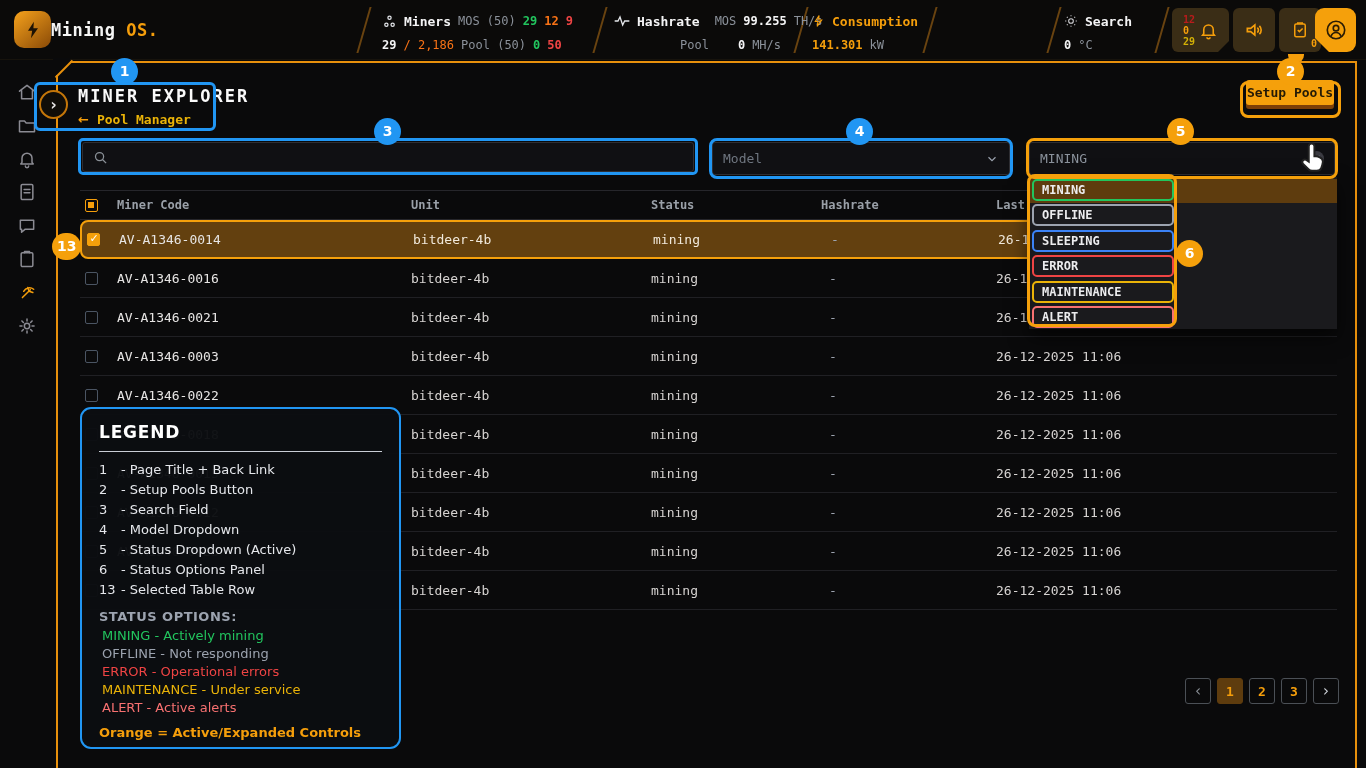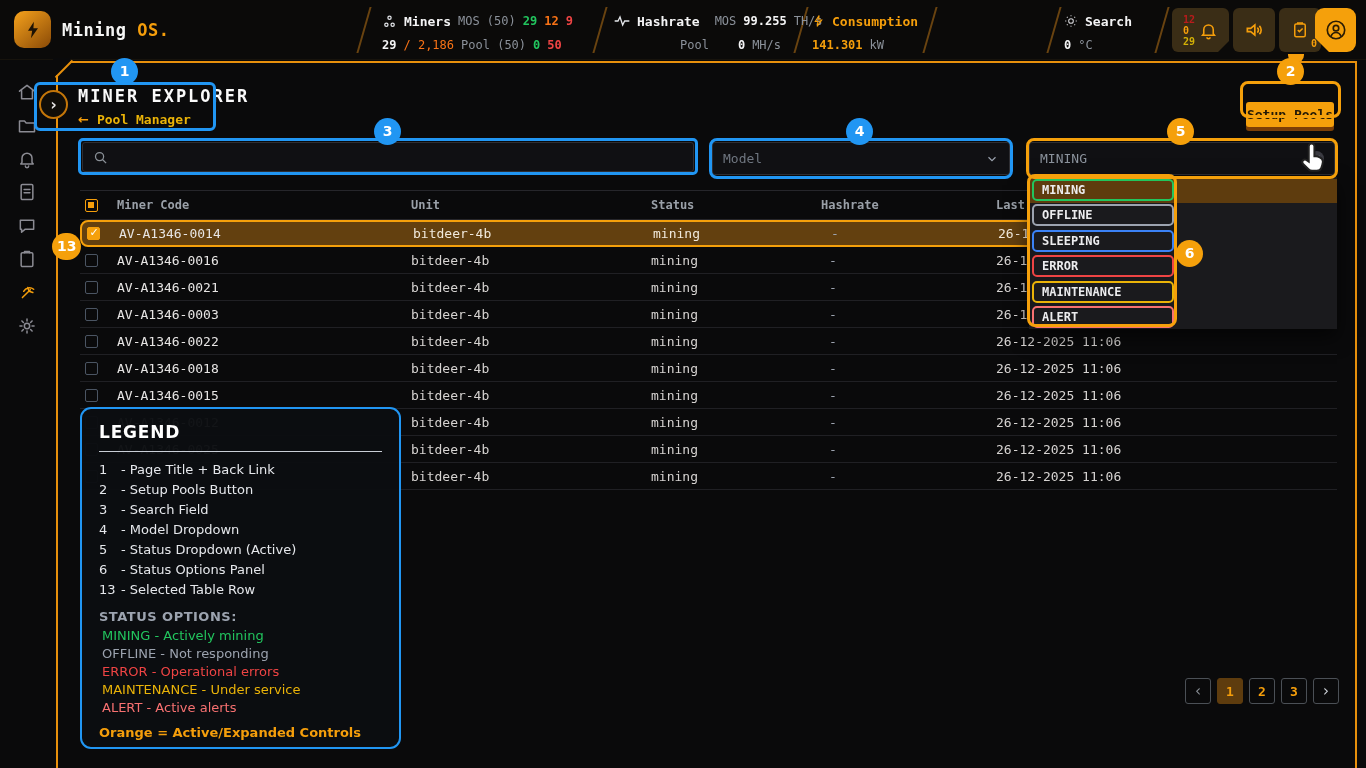--- a/index.html
+++ b/index.html
@@ -1,21 +1,21 @@
 <!DOCTYPE html>
 <html><head>
 <meta charset="utf-8">
 <style>
   *{margin:0;padding:0;box-sizing:border-box}
   html,body{background:#000}
   .stage{position:relative;width:1366px;height:768px;background:#0a0a0b;overflow:hidden;
          font-family:"DejaVu Sans Mono","Liberation Mono",monospace;color:#d4d4d8}
   
   .topbar{position:absolute;left:0;top:0;width:1366px;height:60px;background:#0b0a09;border-bottom:1px solid #17130c}
-  .logo{position:absolute;left:14px;top:11px;display:flex;align-items:center;gap:11px}
+  .logo{position:absolute;left:14px;top:11px;display:flex;align-items:center;gap:0}
   .logo-badge{width:37px;height:37px;border-radius:10px;background:linear-gradient(140deg,#f6a21c,#8a4a07);
               display:flex;align-items:center;justify-content:center}
   .brand{font-size:17px;font-weight:bold;color:#f5f5f4;letter-spacing:.5px}
   .brand b{color:#f59e0b}
   .sep{position:absolute;top:7px;height:46px;width:2px;background:#7a4d12;transform:skewX(-16deg);opacity:.85}
   .stat{position:absolute;top:0;font-size:12px}
   .stat .r1,.stat .r2{display:flex;align-items:center;gap:7px;height:18px}
   .stat .r1{margin-top:12px}.stat .r2{margin-top:6px}
   .slabel{color:#f4f4f5;font-weight:bold;font-size:13px}
   .sdim{color:#8b919a}
@@ -37,21 +37,21 @@
   .frame{position:absolute;left:56px;top:61px;width:1301px;height:720px;border:2px solid #e8900c}
   .corner-cover{position:absolute;left:53px;top:58px;width:17px;height:17px;background:#0a0a0b}
   .corner-line{position:absolute;left:52px;top:68px;width:24px;height:2px;background:#e8900c;transform:rotate(-45deg)}
   .collapse-btn{position:absolute;left:39px;top:90px;width:29px;height:29px;border-radius:50%;border:2px solid #c47609;
                 background:#100d08;color:#e7e5e4;display:flex;align-items:center;justify-content:center;
                 font-family:"DejaVu Sans",sans-serif;font-size:15px;font-weight:bold}
   
   .page-title{position:absolute;left:78px;top:86px;font-size:17px;font-weight:bold;color:#fafafa;letter-spacing:2px}
   .back-link{position:absolute;left:78px;top:112px;font-size:13px;font-weight:bold;color:#eab308;display:flex;gap:8px;align-items:center}
   .back-link .arr{color:#f59e0b;font-family:"DejaVu Sans",sans-serif}
-  .setup-btn{position:absolute;left:1246px;top:102px;width:88px;height:25px;background:#f5a00b;color:#241a06;
+  .setup-btn{position:absolute;left:1246px;top:80px;width:88px;height:25px;background:#f5a00b;color:#241a06;
              font-size:13px;font-weight:bold;display:flex;align-items:center;justify-content:center;border-radius:3px;
              box-shadow:0 4px 0 #7c3f07;font-family:inherit;border:none}
   
   .field{position:absolute;background:#101013;border:1px solid #2e2e33;border-radius:3px;display:flex;align-items:center;
          font-size:13px;color:#6f7680;padding:0 10px}
   .field .ph{flex:1}
   .search-f{left:82px;top:142px;width:612px;height:30px}
   .model-f{left:712px;top:142px;width:298px;height:33px}
   .status-f{left:1029px;top:142px;width:306px;height:33px;color:#8b929c}
   .clear-chip{width:15px;height:15px;border-radius:50%;background:#3a3a41;color:#aeb2b8;font-size:11px;
@@ -59,21 +59,21 @@
   
   .dd-panel{position:absolute;left:1029px;top:177px;width:308px;height:152px;background:#1a1a1d;box-shadow:0 8px 18px rgba(0,0,0,.6)}
   .dd-band{position:absolute;left:0;top:2px;width:308px;height:24px;background:#5e3c0e}
   .dd-opts{position:absolute;left:3px;top:2px;width:142px}
   .dd-opt{height:22px;margin-bottom:3.4px;border:2px solid;border-radius:5px;display:flex;align-items:center;
           padding-left:8px;font-size:12px;font-weight:bold;color:#ececee;background:transparent}
   
   .table{position:absolute;left:80px;top:190px;width:1257px}
   .thead,.trow{display:grid;grid-template-columns:37px 294px 240px 170px 175px auto;align-items:center}
   .thead{height:30px;border-top:1px solid #26262b;border-bottom:1px solid #26262b;color:#9aa0a8;font-weight:bold;font-size:12px}
-  .trow{height:27px;border-bottom:1px solid #202024;font-size:13px;color:#d6d3d1}
+  .trow{height:39px;border-bottom:1px solid #202024;font-size:13px;color:#d6d3d1}
   .trow .code{color:#e7e5e4}
   .trow .dash{color:#9ca3af;padding-left:8px}
   .thead .hash-h{padding-left:0}
   .trow.sel{background:#63400f;border:2px solid #f5a00b;border-radius:8px;color:#f1e9dc}
   .cb{width:13px;height:13px;margin-left:5px;border:1.5px solid #4b5563;border-radius:2px;position:relative}
   .cb.ind{border-color:#f59e0b}
   .cb.ind::after{content:"";position:absolute;left:2px;top:2px;width:6px;height:6px;background:#f59e0b}
   .cb.on{background:#f5a00b;border-color:#f5a00b}
   .cb.on::after{content:"✓";position:absolute;left:1.5px;top:-2px;font-size:11px;color:#fff;font-family:"DejaVu Sans",sans-serif}
   

